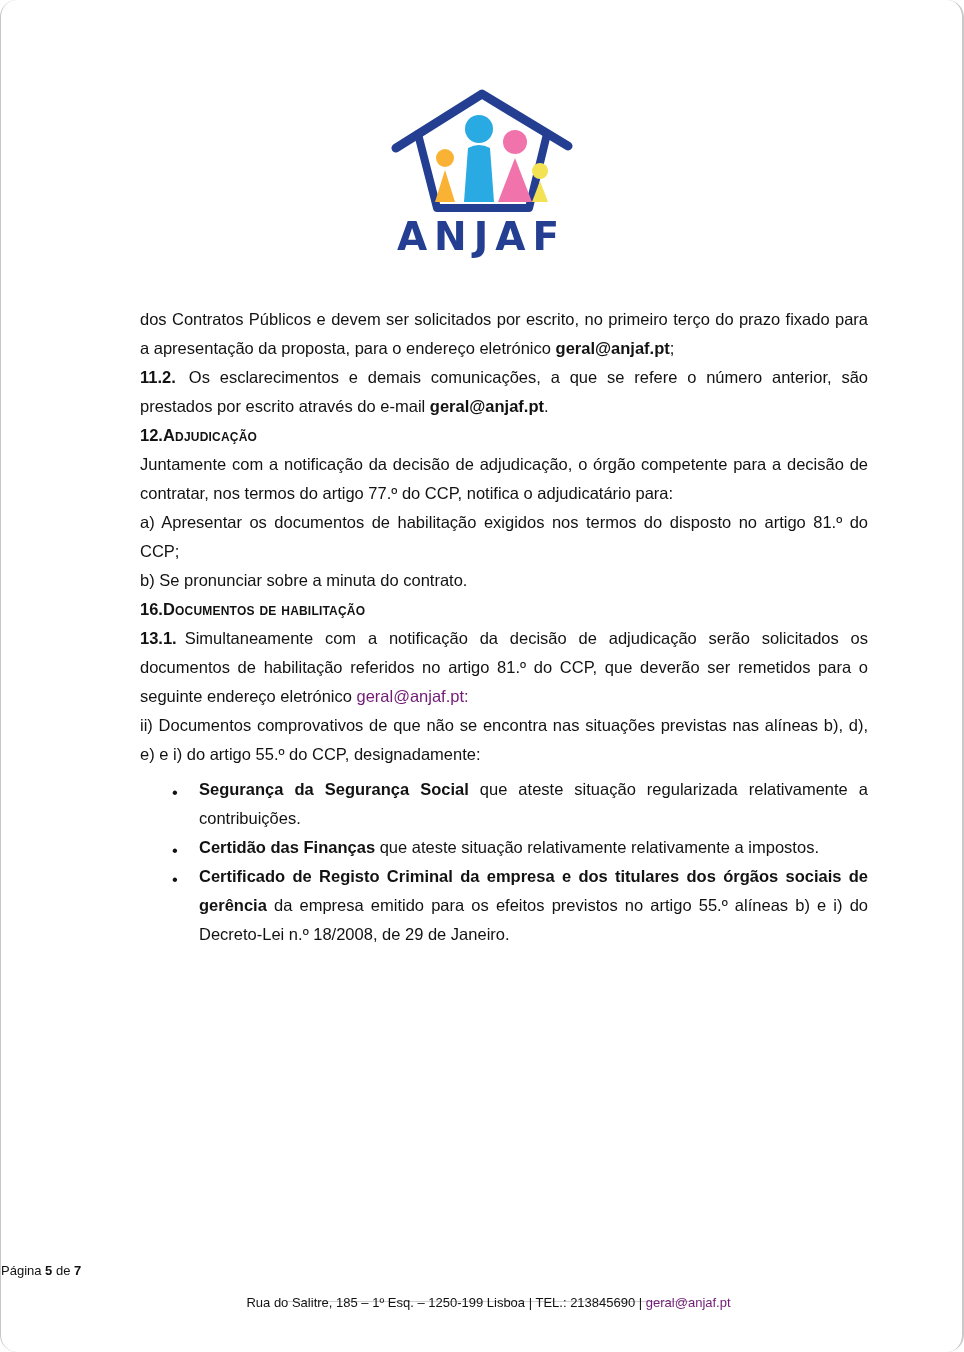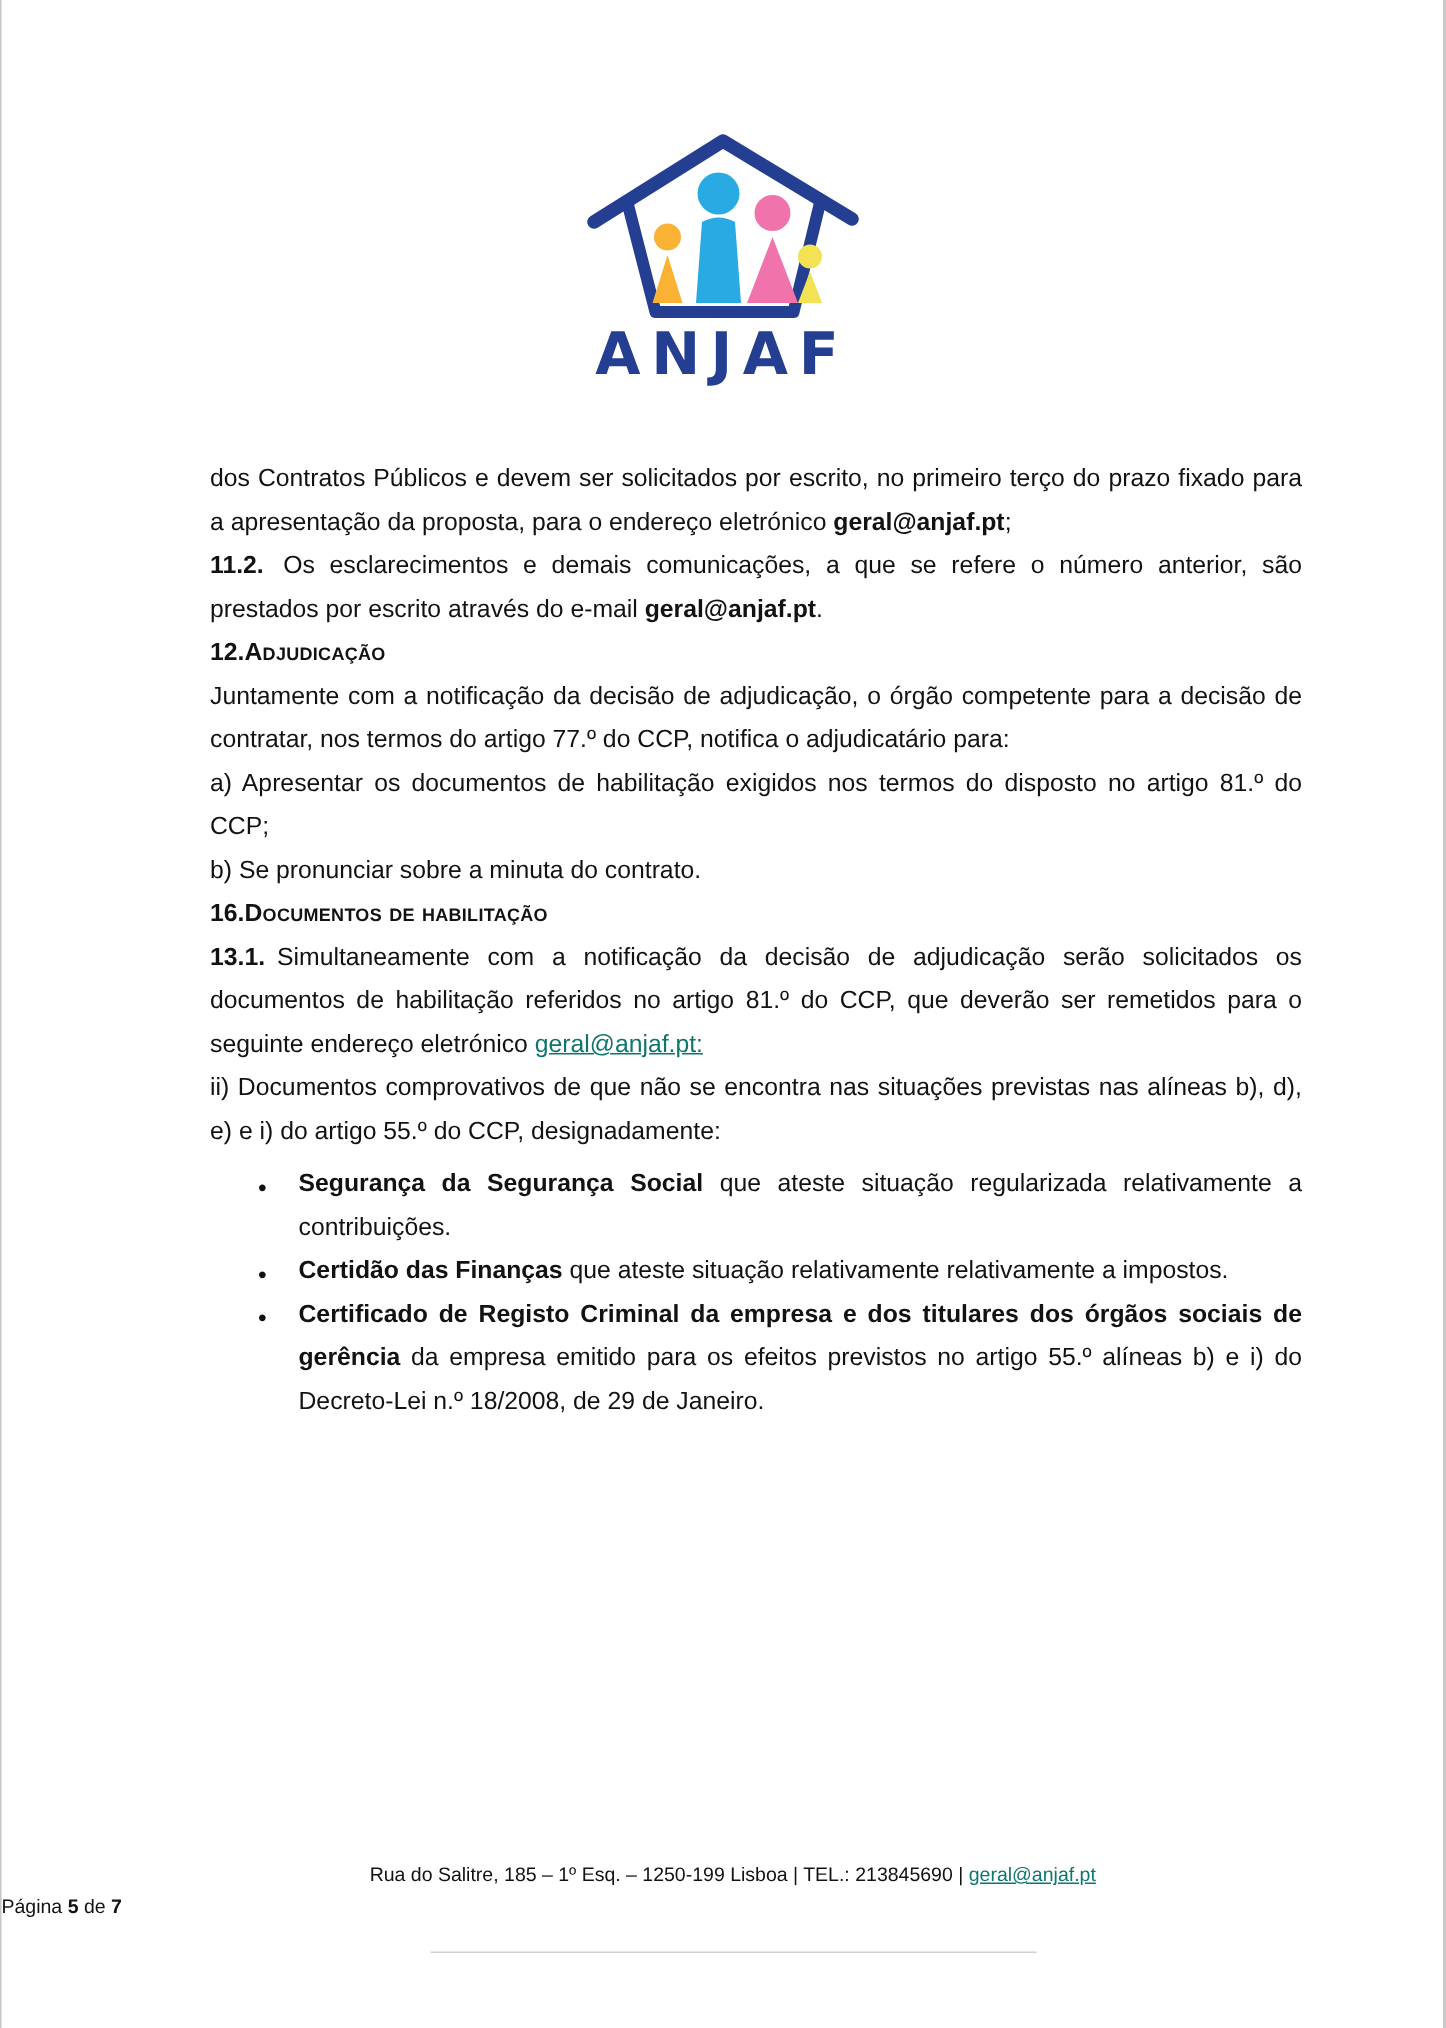--- a/index.html
+++ b/index.html
@@ -6,20 +6,21 @@
   .page{
     position:relative;
     width:964px;height:1352px;
     background:#ffffff;
     box-sizing:border-box;
     border-left:1px solid #c6c6c6;
     border-right:2px solid #c9c9c9;
     overflow:hidden;
     font-family:"Liberation Sans","DejaVu Sans",sans-serif;
     color:#121212;
+    border-radius:17px;
   }
   
   .logo-block{padding-top:84px;text-align:center;}
   .logo-art{display:block;margin:0 auto;}
   .brand{
     margin-top:0px;
     font-size:39px;font-weight:bold;letter-spacing:7px;
     color:#243e92;
     font-family:"DejaVu Sans","Liberation Sans",sans-serif;
   }
@@ -29,33 +30,33 @@
     font-size:16.5px;line-height:29px;
     text-align:justify;
   }
   .content p{margin:0;}
   .heading{margin-top:35px;font-weight:bold;}
   .sc{font-variant:small-caps;letter-spacing:0.2px;}
   .numgap{display:inline-block;width:13px;}
   .numgap-sm{display:inline-block;width:8px;}
   .mt-extra{margin-top:10px;}
   .u{text-decoration:underline;}
-  a.doclink{color:#0f766e;text-decoration:underline;cursor:pointer;}
+  a.doclink{color:#701a75;cursor:pointer;}
   
   ul.docs{list-style:none;margin:6px 0 0;padding:0 0 0 59px;text-align:justify;}
   ul.docs li{position:relative;margin:0;}
   ul.docs li::before{
     content:"•";
     position:absolute;left:-27px;top:0;
     line-height:34.7px;
   }
   
   .foot-page{position:absolute;left:0;right:0;top:1263px;text-align:left;font-size:13px;}
   .foot-rule{position:absolute;left:286px;top:1301px;width:404px;border-top:1px solid #cfcfcf;}
-  .foot-addr{position:absolute;left:0;right:0;top:1242px;text-align:center;font-size:13px;padding-left:14px;}
+  .foot-addr{position:absolute;left:0;right:0;top:1295px;text-align:center;font-size:13px;padding-left:14px;}
 </style>
 </head>
 <body>
 
 <div class="page">
 
   <div class="logo-block">
     <svg class="logo-art" width="200" height="130" viewBox="0 0 200 130">
 
       <path d="M14 64 L100 10 L186 62" fill="none" stroke-width="9" stroke-linecap="round" stroke-linejoin="round" stroke="#243e92"></path>

